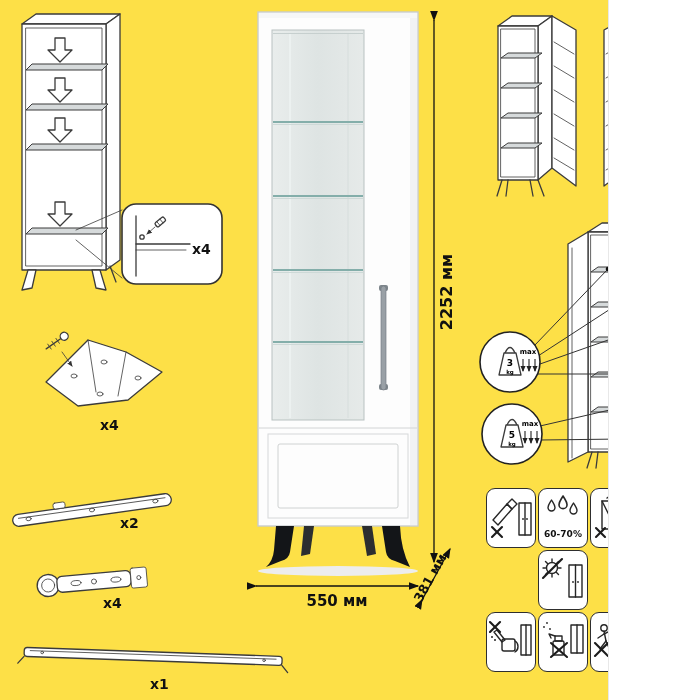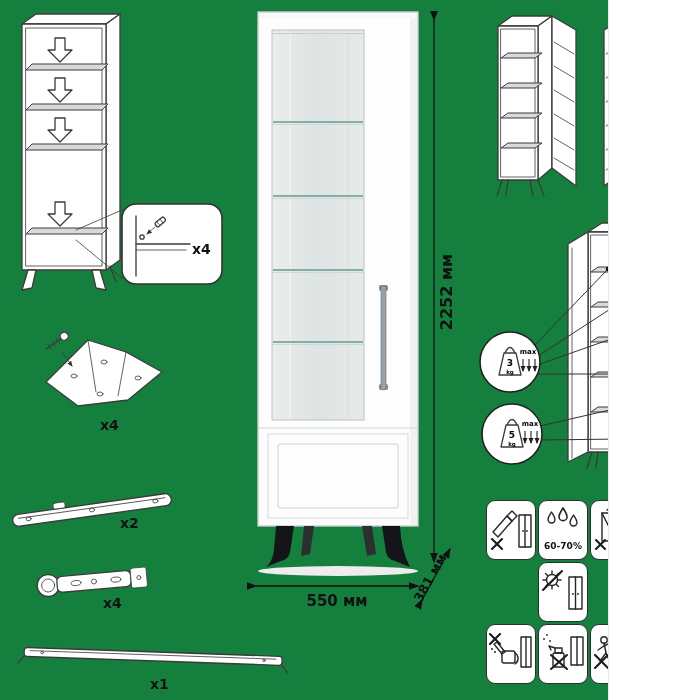--- a/index.html
+++ b/index.html
@@ -1,16 +1,16 @@
 <!DOCTYPE html>
 <html><head>
 <meta charset="utf-8">
 <style>
   html,body{margin:0;padding:0;background:#fff;}
-  .page{position:relative;width:608px;height:700px;background:#15803d;outline:1px solid #e8e8e8;
+  .page{position:relative;width:608px;height:700px;background:#fde047;outline:1px solid #e8e8e8;
         font-family:"DejaVu Sans",sans-serif;overflow:hidden;}
   .abs{position:absolute;}
   
   .ln  {fill:#ffffff;stroke:#3b3b3b;stroke-width:1.3;stroke-linejoin:round;stroke-linecap:round;}
   .lnf {fill:none;stroke:#3b3b3b;stroke-width:1.3;stroke-linejoin:round;stroke-linecap:round;}
   .thin{stroke-width:.8;}
   .shf {fill:#d6dadb;stroke:#3b3b3b;stroke-width:1;stroke-linejoin:round;}
   .blkf{fill:#131518;stroke:none;}
   .dkf {fill:#2c2e30;stroke:none;}
   text.qty {font:700 14px "DejaVu Sans",sans-serif;fill:#111;}
@@ -290,21 +290,21 @@
       <polygon class="ln" points="31,233 53,233 48,211 36,211"></polygon>
       <text x="42" y="224" text-anchor="middle" style="font:800 9px 'DejaVu Sans',sans-serif">5</text>
       <text x="42" y="231.5" text-anchor="middle" style="font:700 5.5px 'DejaVu Sans',sans-serif">kg</text>
       <text x="60" y="212" text-anchor="middle" style="font:700 7px 'DejaVu Sans',sans-serif">max</text>
       <line x1="55" y1="217" x2="55" y2="229" stroke="#222" stroke-width="1.1" marker-end="url(#m-ld)"></line>
       <line x1="61" y1="217" x2="61" y2="229" stroke="#222" stroke-width="1.1" marker-end="url(#m-ld)"></line>
       <line x1="67" y1="217" x2="67" y2="229" stroke="#222" stroke-width="1.1" marker-end="url(#m-ld)"></line>
     </g>
   </svg>
 
-  <div class="abs" style="left:486px;top:500px;width:208px;height:188px">
+  <div class="abs" style="left:486px;top:488px;width:208px;height:188px">
 
     <div class="cell" style="left:0;top:0">
       <svg class="icon" width="44" height="48" viewBox="0 0 44 46">
         <polygon class="s" points="4,25 18,9 23,14 9,30"></polygon>
         <polygon class="s" points="18,9 23,4 28,9 23,14"></polygon>
         <line class="x" x1="3" y1="32" x2="13" y2="42"></line>
           <line class="x" x1="13" y1="32" x2="3" y2="42"></line>
         <rect class="s" x="30" y="8" width="12" height="32"></rect>
           <line class="s" x1="36" y1="8" x2="36" y2="40"></line>
         <circle class="f" cx="34" cy="24" r="0.9"></circle>

